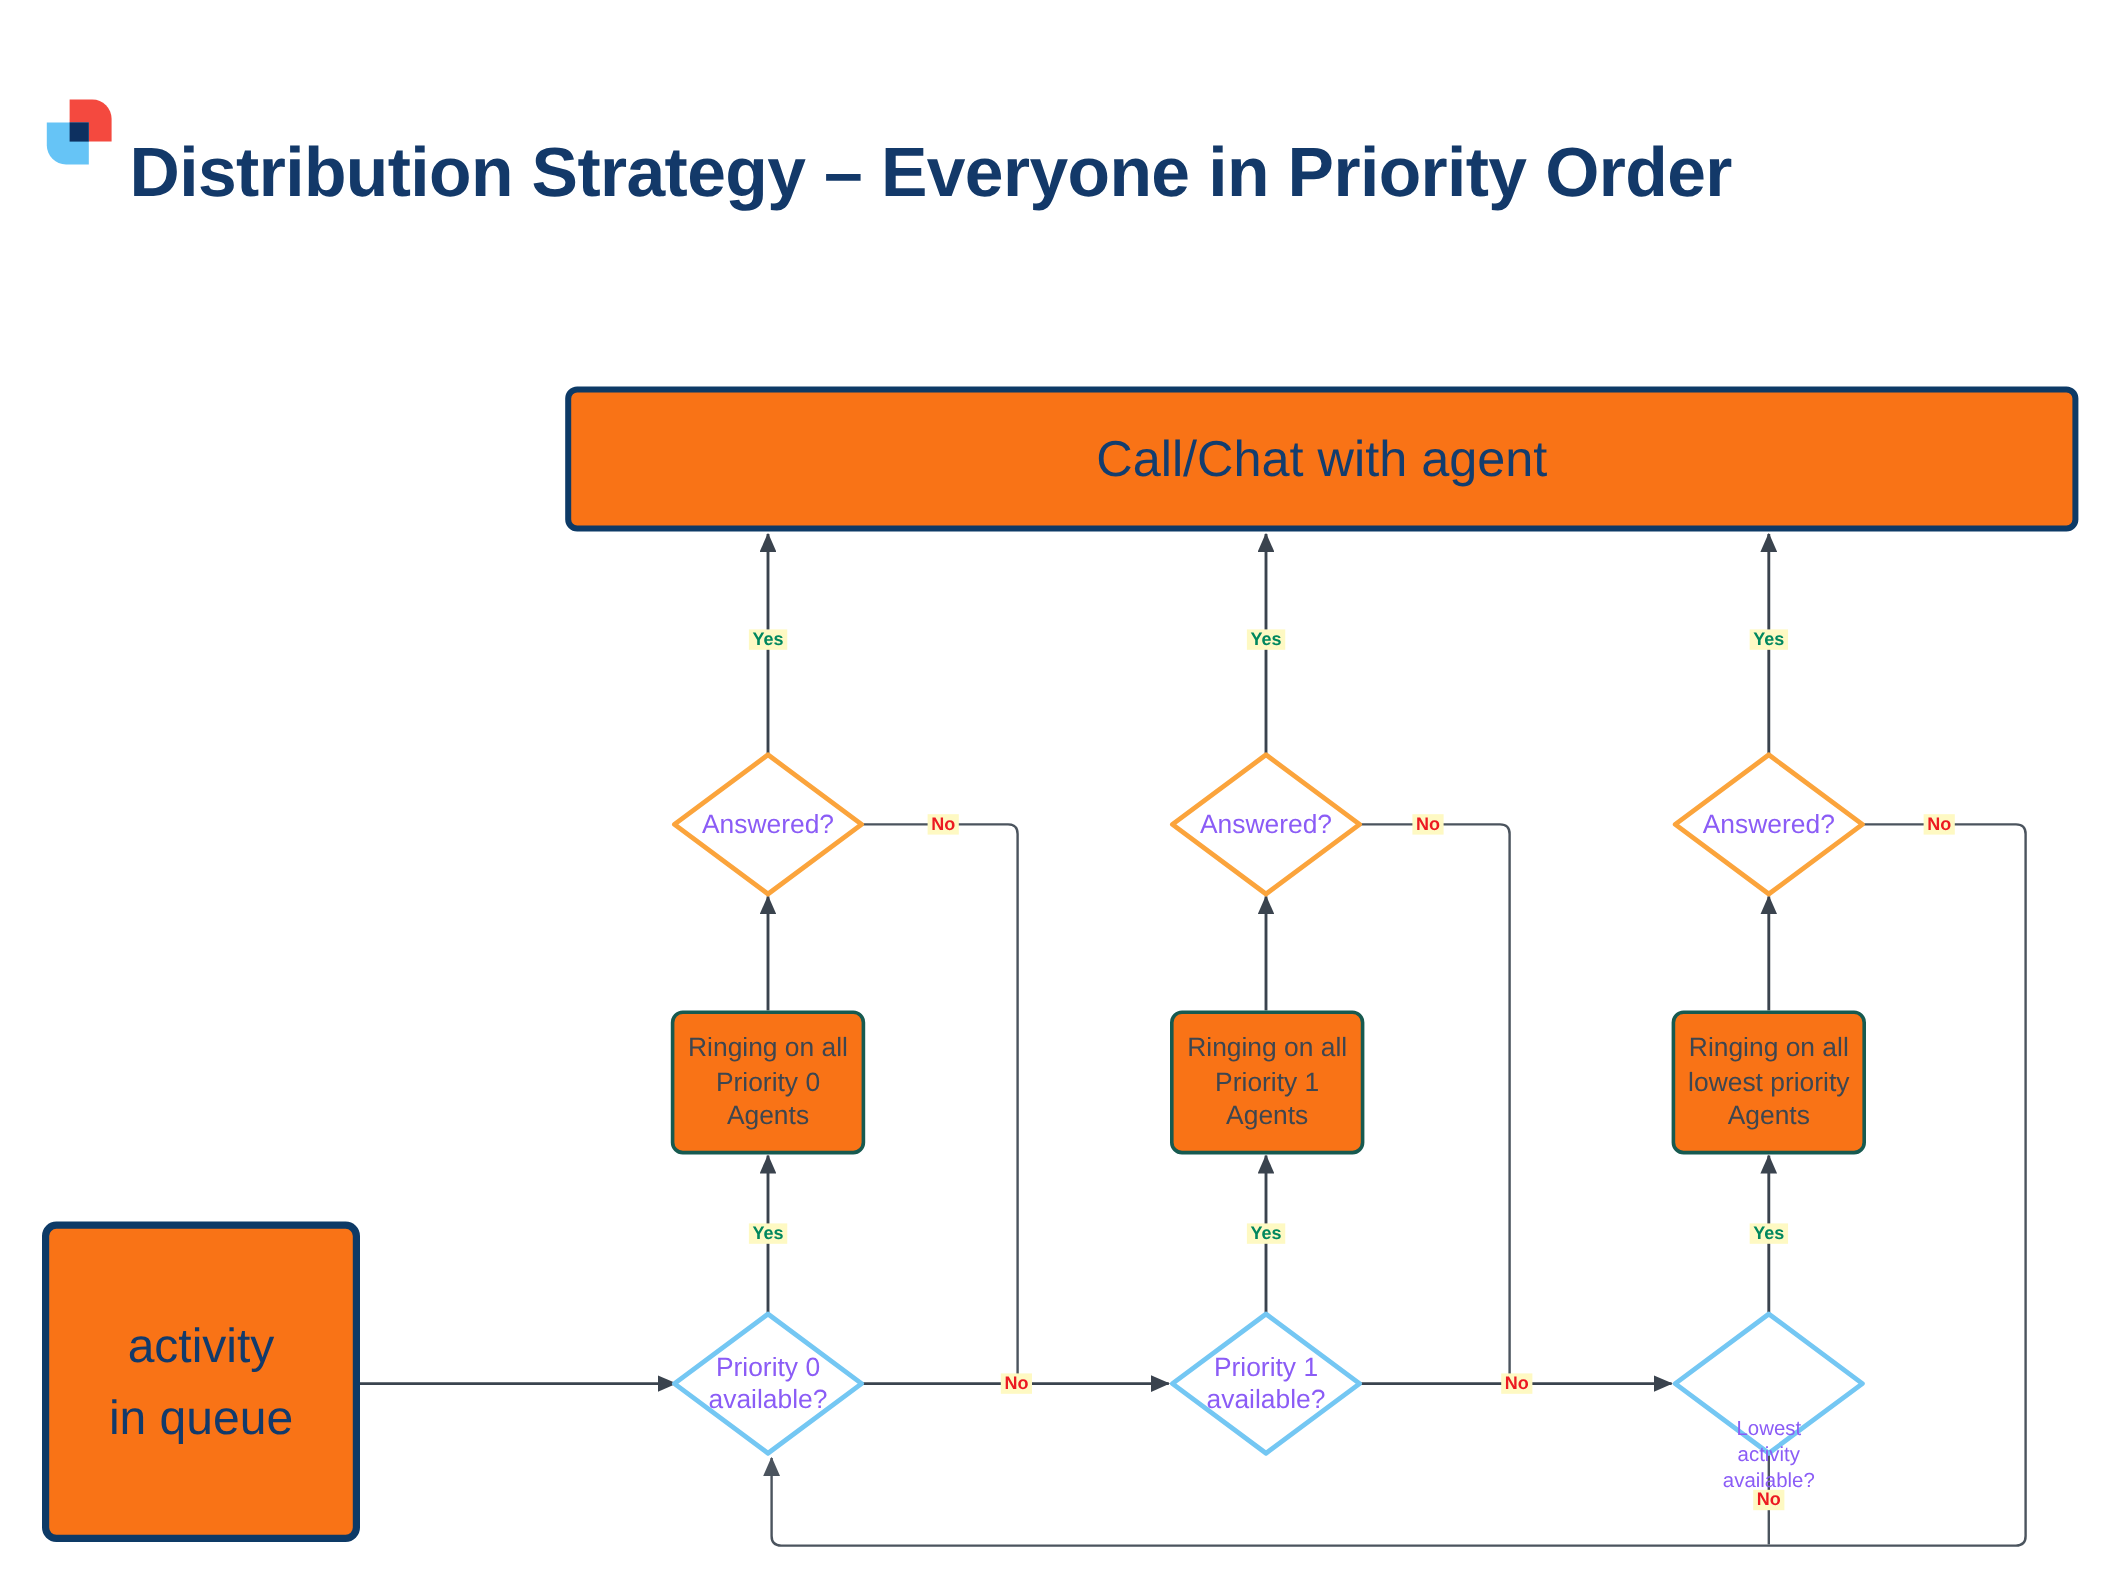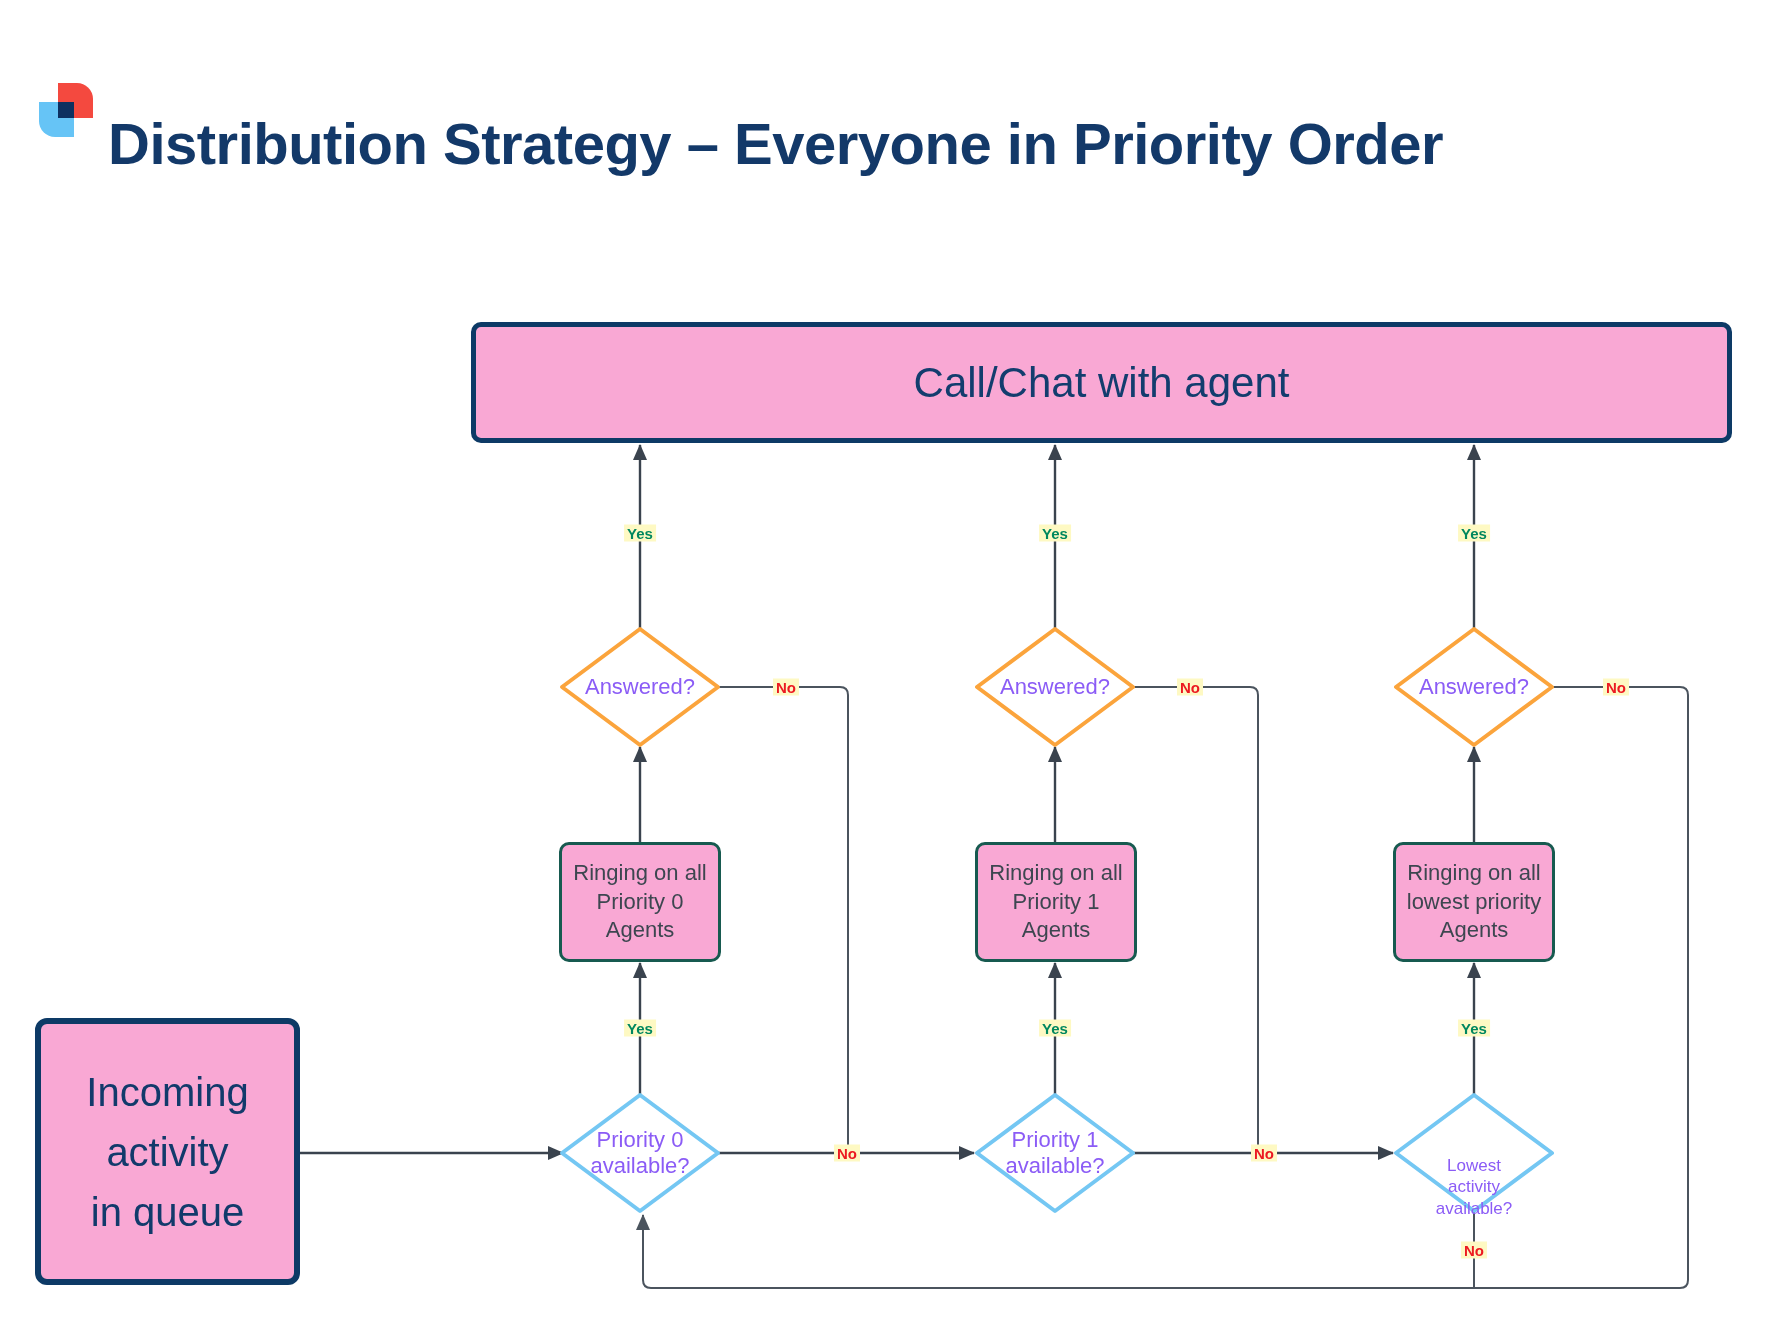--- a/index.html
+++ b/index.html
@@ -14,21 +14,21 @@
   #logo-blue { left:39px; top:102px; width:35px; height:35px; background:#66c4f6; border-radius:0 0 0 16px; }
   #logo-navy { left:58px; top:102px; width:16px; height:16px; background:#0d3060; }
 
   .page-title {
     position:absolute; left:108px; top:110px;
     font-size:58px; font-weight:bold; color:#133969; letter-spacing:-0.5px;
     white-space:nowrap;
   }
 
   .node-box {
-    position:absolute; background:#f9a8d4; box-sizing:border-box;
+    position:absolute; background:#f97316; box-sizing:border-box;
     display:flex; align-items:center; justify-content:center;
     text-align:center;
   }
   #call-chat-box {
     left:471px; top:322px; width:1261px; height:121px;
     border:5px solid #0d3a66; border-radius:10px;
     font-size:42px; color:#133d6e;
   }
   #incoming-box {
     left:35px; top:1018px; width:265px; height:267px;
@@ -119,21 +119,20 @@
       <polygon points="1055,1095 1133,1153 1055,1211 977,1153"></polygon>
       <polygon points="1474,1095 1552,1153 1474,1211 1396,1153"></polygon>
     </g>
   </svg>
 
   <div class="node-box" id="call-chat-box">
     <span>Call/Chat with agent</span>
   </div>
 
   <div class="node-box" id="incoming-box">
-    <div>Incoming</div>
     <div>activity</div>
     <div>in queue</div>
   </div>
 
   <div class="node-box ringing-box" id="ringing-1">
     <div>Ringing on all</div>
     <div>Priority 0</div>
     <div>Agents</div>
   </div>
 
@@ -154,21 +153,21 @@
   <div class="dlabel" style="left:1474px; top:687px;">Answered?</div>
 
   <div class="dlabel" style="left:640px; top:1153px;">
     <div>Priority 0</div>
     <div>available?</div>
   </div>
   <div class="dlabel" style="left:1055px; top:1153px;">
     <div>Priority 1</div>
     <div>available?</div>
   </div>
-  <div class="dlabel small" style="left:1474px; top:1187px;">
+  <div class="dlabel small" style="left:1474px; top:1212px;">
     <div>Lowest</div>
     <div>activity</div>
     <div>available?</div>
   </div>
 
   <span class="edge-label yes" style="left:640px; top:533px;">Yes</span>
   <span class="edge-label yes" style="left:1055px; top:533px;">Yes</span>
   <span class="edge-label yes" style="left:1474px; top:533px;">Yes</span>
 
   <span class="edge-label yes" style="left:640px; top:1028px;">Yes</span>

